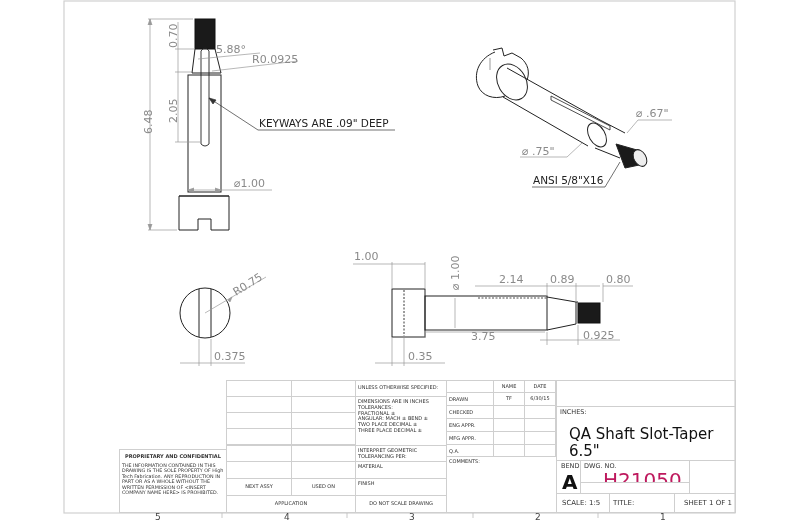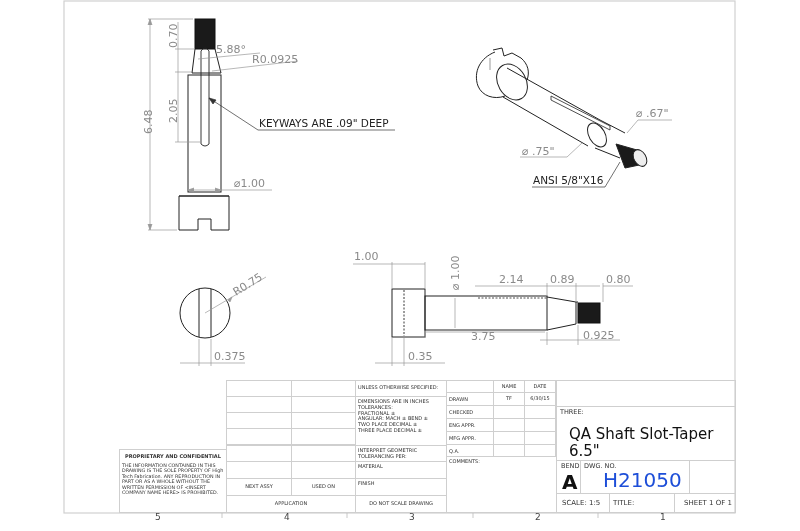--- a/index.html
+++ b/index.html
@@ -225,30 +225,30 @@
 <div class="tb cell-center" style="left:493px;top:444px;width:32px;height:13px;"></div>
 <div class="tb cell-center" style="left:524px;top:444px;width:32px;height:13px;"></div>
 
 <div class="tb" style="left:446px;top:456px;width:111px;height:57px;padding:2px 2px;">
   <span>COMMENTS:</span>
 </div>
 
 
 <div class="tb" style="left:556px;top:380px;width:180px;height:27px;"></div>
 <div class="tb" style="left:556px;top:406px;width:180px;height:55px;">
-  <div style="position:absolute;left:3px;top:2px;font-size:6.5px;">THREE:</div>
+  <div style="position:absolute;left:3px;top:2px;font-size:6.5px;">INCHES:</div>
   <div style="position:absolute;left:12px;top:19px;font-size:15px;color:#111;font-family:'DejaVu Sans',sans-serif;">QA Shaft Slot-Taper 6.5"</div>
 </div>
 <div class="tb" style="left:556px;top:460px;width:25px;height:34px;">
   <div style="position:absolute;left:4px;top:2px;font-size:6.5px;">BEND</div>
   <div style="position:absolute;left:5px;top:10px;font-size:20px;font-weight:bold;color:#111;">A</div>
 </div>
-<div class="tb" style="left:580px;top:460px;width:110px;height:34px;">
+<div class="tb" style="left:580px;top:460px;width:110px;height:23px;">
   <div style="position:absolute;left:3px;top:2px;font-size:6.5px;">DWG.  NO.</div>
-  <div style="position:absolute;left:22px;top:8px;font-size:20px;color:#1d4ed8;">H21050</div>
+  <div style="position:absolute;left:22px;top:8px;font-size:20px;color:#be185d;">H21050</div>
 </div>
 <div class="tb" style="left:689px;top:460px;width:47px;height:34px;">
   <div style="position:absolute;left:17px;top:2px;font-size:10px;margin-top:30px;">REV</div>
 </div>
 <div class="tb" style="left:556px;top:493px;width:54px;height:20px;padding:5px 5px;font-size:7px;">SCALE: 1:5</div>
 <div class="tb" style="left:609px;top:493px;width:66px;height:20px;padding:5px 3px;font-size:7px;">TITLE:</div>
 <div class="tb" style="left:674px;top:493px;width:62px;height:20px;padding:5px 3px;font-size:7px;text-align:right;">SHEET 1 OF 1</div>
 
 
 <div class="zone" style="left:155px;">5</div>

